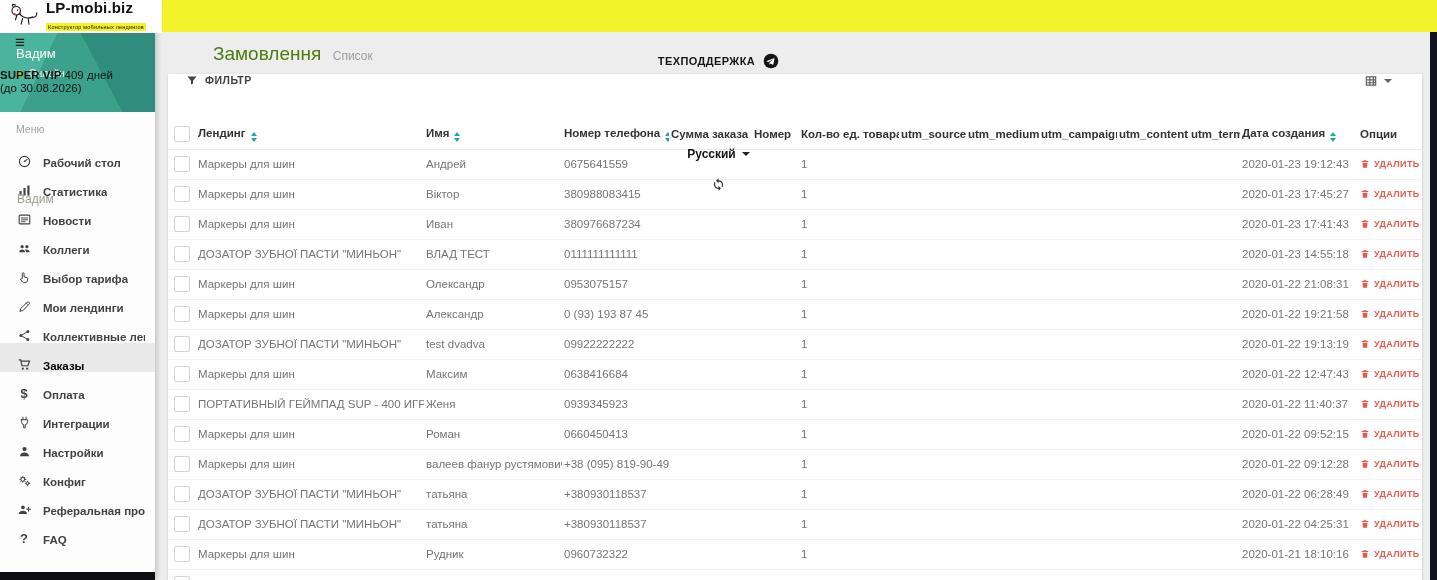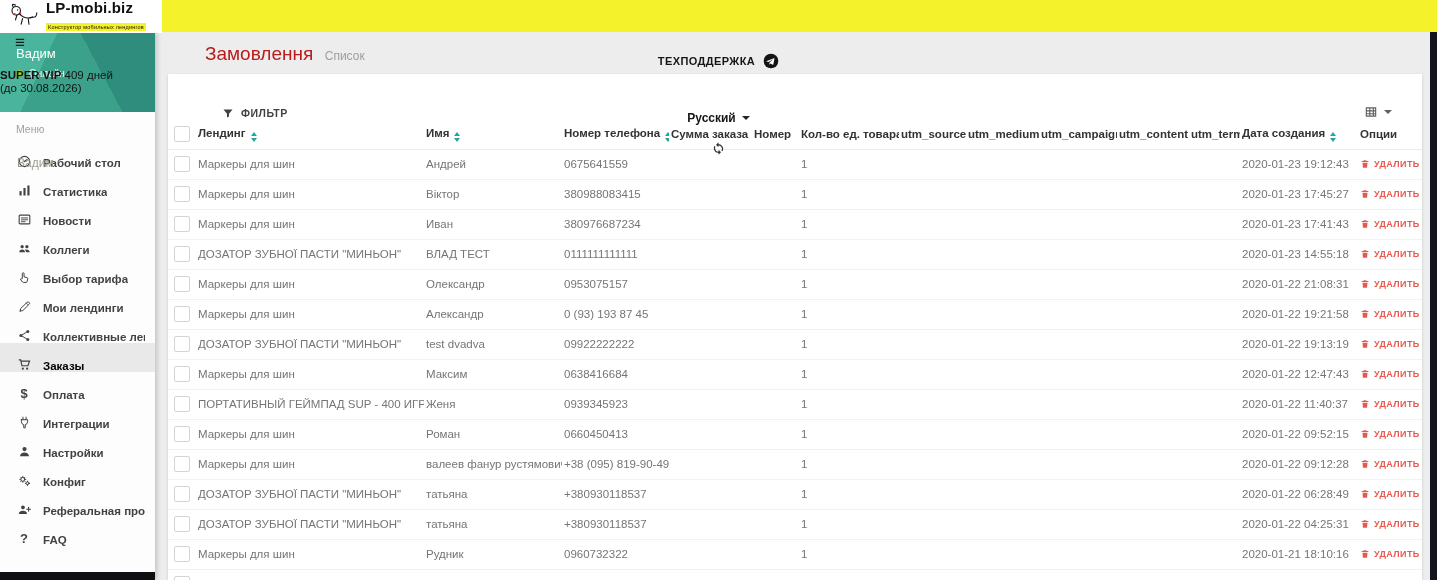--- a/index.html
+++ b/index.html
@@ -15,21 +15,21 @@
   .logo-tagline{display:inline-block;font-size:5.5px;color:#111;background:#f4f22b;
                 padding:1px 2px;margin-top:1px;letter-spacing:.2px;white-space:nowrap;}
   .tb-btn{display:flex;align-items:center;justify-content:center;cursor:pointer;color:#1c1c1c;}
   .burger{width:40px;font-size:17px;font-weight:700;}
   .tb-divider{width:1px;background:rgba(0,0,0,.14);}
   .support{gap:8px;padding:0 16px;font-size:11px;font-weight:700;letter-spacing:.4px;color:#161616;}
   .tb-spacer{flex:1;}
   .plan{display:flex;flex-direction:column;justify-content:center;font-size:11.5px;color:#141414;
         line-height:13px;padding-right:20px;text-align:left;}
   .plan b{font-weight:700;}
-  .lang{gap:6px;padding:16px 18px;font-size:12px;font-weight:700;color:#161616;}
+  .lang{gap:6px;padding:16px 18px;font-size:12px;font-weight:700;color:#161616;margin-top:36px;}
   .caret{width:0;height:0;border-left:4px solid transparent;border-right:4px solid transparent;
          border-top:4.5px solid #222;display:inline-block;}
   .refresh{padding:0 15px;}
   .tb-user{display:flex;align-items:center;padding:0 17px;font-size:12px;color:#9c9c90;cursor:pointer;}
 
   
   .sidebar{position:absolute;top:32px;left:0;width:155px;bottom:0;background:#fdfdfd;
            box-shadow:2px 0 5px rgba(0,0,0,.18);z-index:30;}
   .profile{height:80px;background:
       linear-gradient(115deg,#4bb49c 0 30%,transparent 30%),
@@ -47,26 +47,26 @@
   .menu-item .mi-icon{width:16px;height:16px;flex:none;display:flex;align-items:center;
                       justify-content:center;font-size:13px;font-weight:700;color:#424242;}
   .menu-item .mi-label{font-size:11.5px;font-weight:600;white-space:nowrap;overflow:hidden;}
   .menu-item.active{background:#e9e9e9;color:#000;}
   .menu-item.active .mi-label{font-weight:700;}
   .sidebar-footer{position:absolute;bottom:0;left:0;right:0;height:8px;background:#0e0e13;}
 
   
   .main{position:absolute;left:155px;top:32px;right:7px;bottom:0;background:#ededed;overflow:hidden;}
   .page-head{padding:11px 0 9px 50px;}
-  .page-title{font-size:19px;color:#b91c1c;font-weight:400;}
+  .page-title{font-size:19px;color:#4d7c0f;font-weight:400;margin-left:8px;}
   .page-subtitle{font-size:12px;color:#9e9e9e;margin-left:7px;}
   .card{background:#fff;margin:0 8px 0 13px;height:calc(100% - 39px);
         box-shadow:0 1px 3px rgba(0,0,0,.14);overflow:hidden;}
-  .filter-bar{height:45px;display:flex;align-items:flex-end;justify-content:space-between;
-              padding:0 30px 0 18px;margin-left:36px;}
+  .filter-bar{height:45px;display:flex;align-items:flex-start;justify-content:space-between;
+              padding:0 30px 0 18px;}
   .filter-btn{display:flex;align-items:center;gap:7px;font-size:10.5px;font-weight:700;
               letter-spacing:.5px;color:#424242;cursor:pointer;}
   .view-btn{display:flex;align-items:center;gap:6px;cursor:pointer;}
   .view-btn .caret{border-top-color:#616161;}
 
   table.orders{width:100%;border-collapse:collapse;table-layout:fixed;}
   thead th{font-size:11.5px;font-weight:700;color:#333;text-align:left;padding:7px 3px 7px 2px;
            white-space:nowrap;overflow:hidden;border-bottom:1px solid #ececec;}
   thead th.sortable{cursor:pointer;}
   tbody td{font-size:11.5px;color:#757575;padding:6px 3px 7px 2px;white-space:nowrap;

